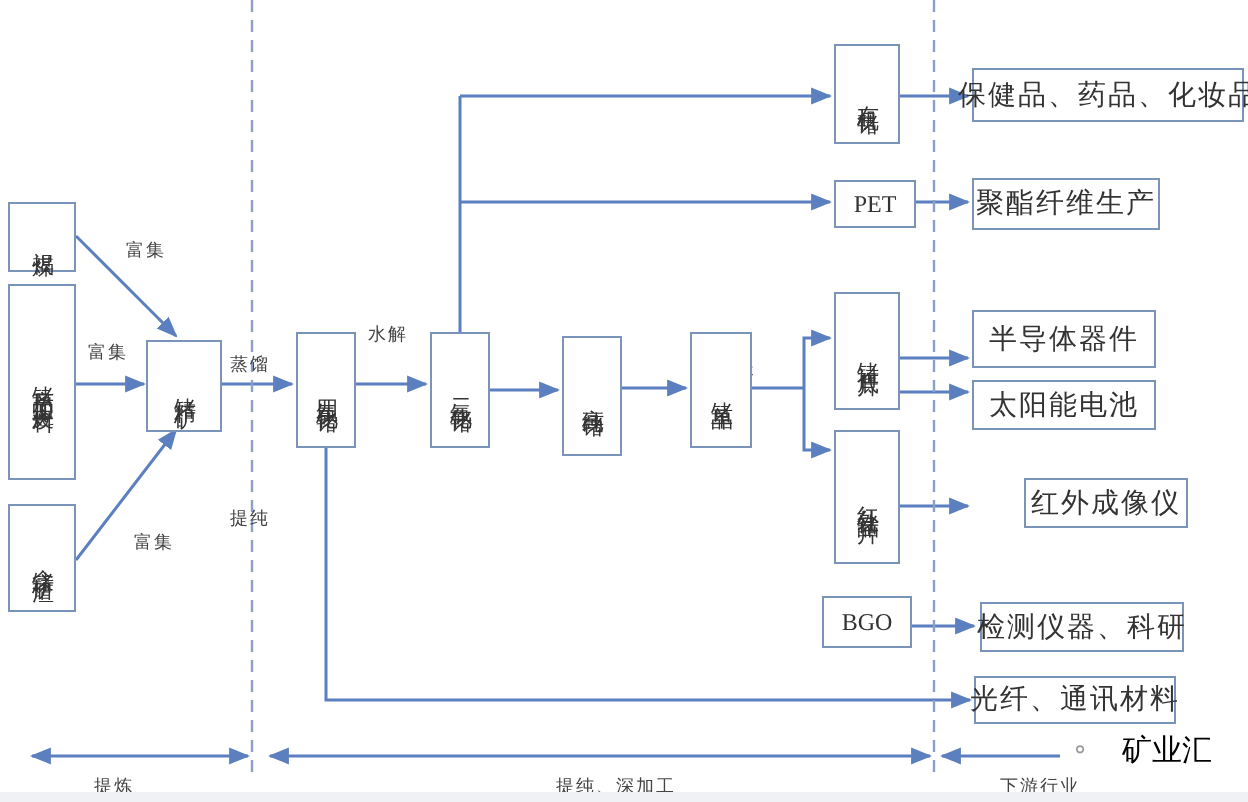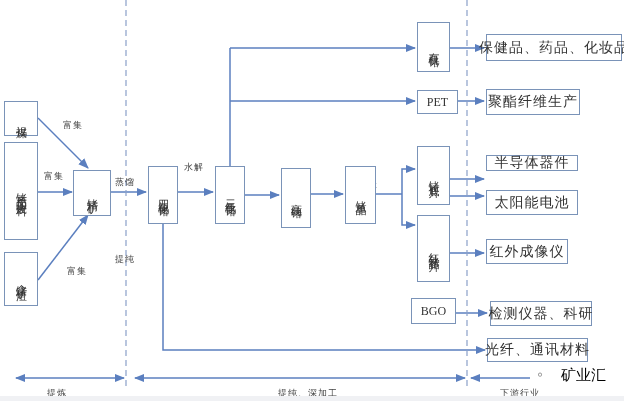--- a/index.html
+++ b/index.html
@@ -115,27 +115,27 @@
 <div class="box" style="left:411px;top:298px;width:45px;height:26px;">
   <span class="htext latin">BGO</span>
 </div>
 
 <div class="box" style="left:486px;top:34px;width:136px;height:27px;">
   <span class="htext">保健品、药品、化妆品</span>
 </div>
 <div class="box" style="left:486px;top:89px;width:94px;height:26px;">
   <span class="htext">聚酯纤维生产</span>
 </div>
-<div class="box" style="left:486px;top:155px;width:92px;height:16px;">
+<div class="box" style="left:486px;top:155px;width:92px;height:29px;">
   <span class="htext">半导体器件</span>
 </div>
 <div class="box" style="left:486px;top:190px;width:92px;height:25px;">
   <span class="htext">太阳能电池</span>
 </div>
-<div class="box" style="left:486px;top:239px;width:82px;height:25px;">
+<div class="box" style="left:512px;top:239px;width:82px;height:25px;">
   <span class="htext">红外成像仪</span>
 </div>
 <div class="box" style="left:490px;top:301px;width:102px;height:25px;justify-content:center;">
   <span class="htext">检测仪器、科研</span>
 </div>
 <div class="box" style="left:487px;top:338px;width:101px;height:24px;">
   <span class="htext">光纤、通讯材料</span>
 </div>
 
 <span class="lbl" style="left:47px;top:387px;">提炼</span>

